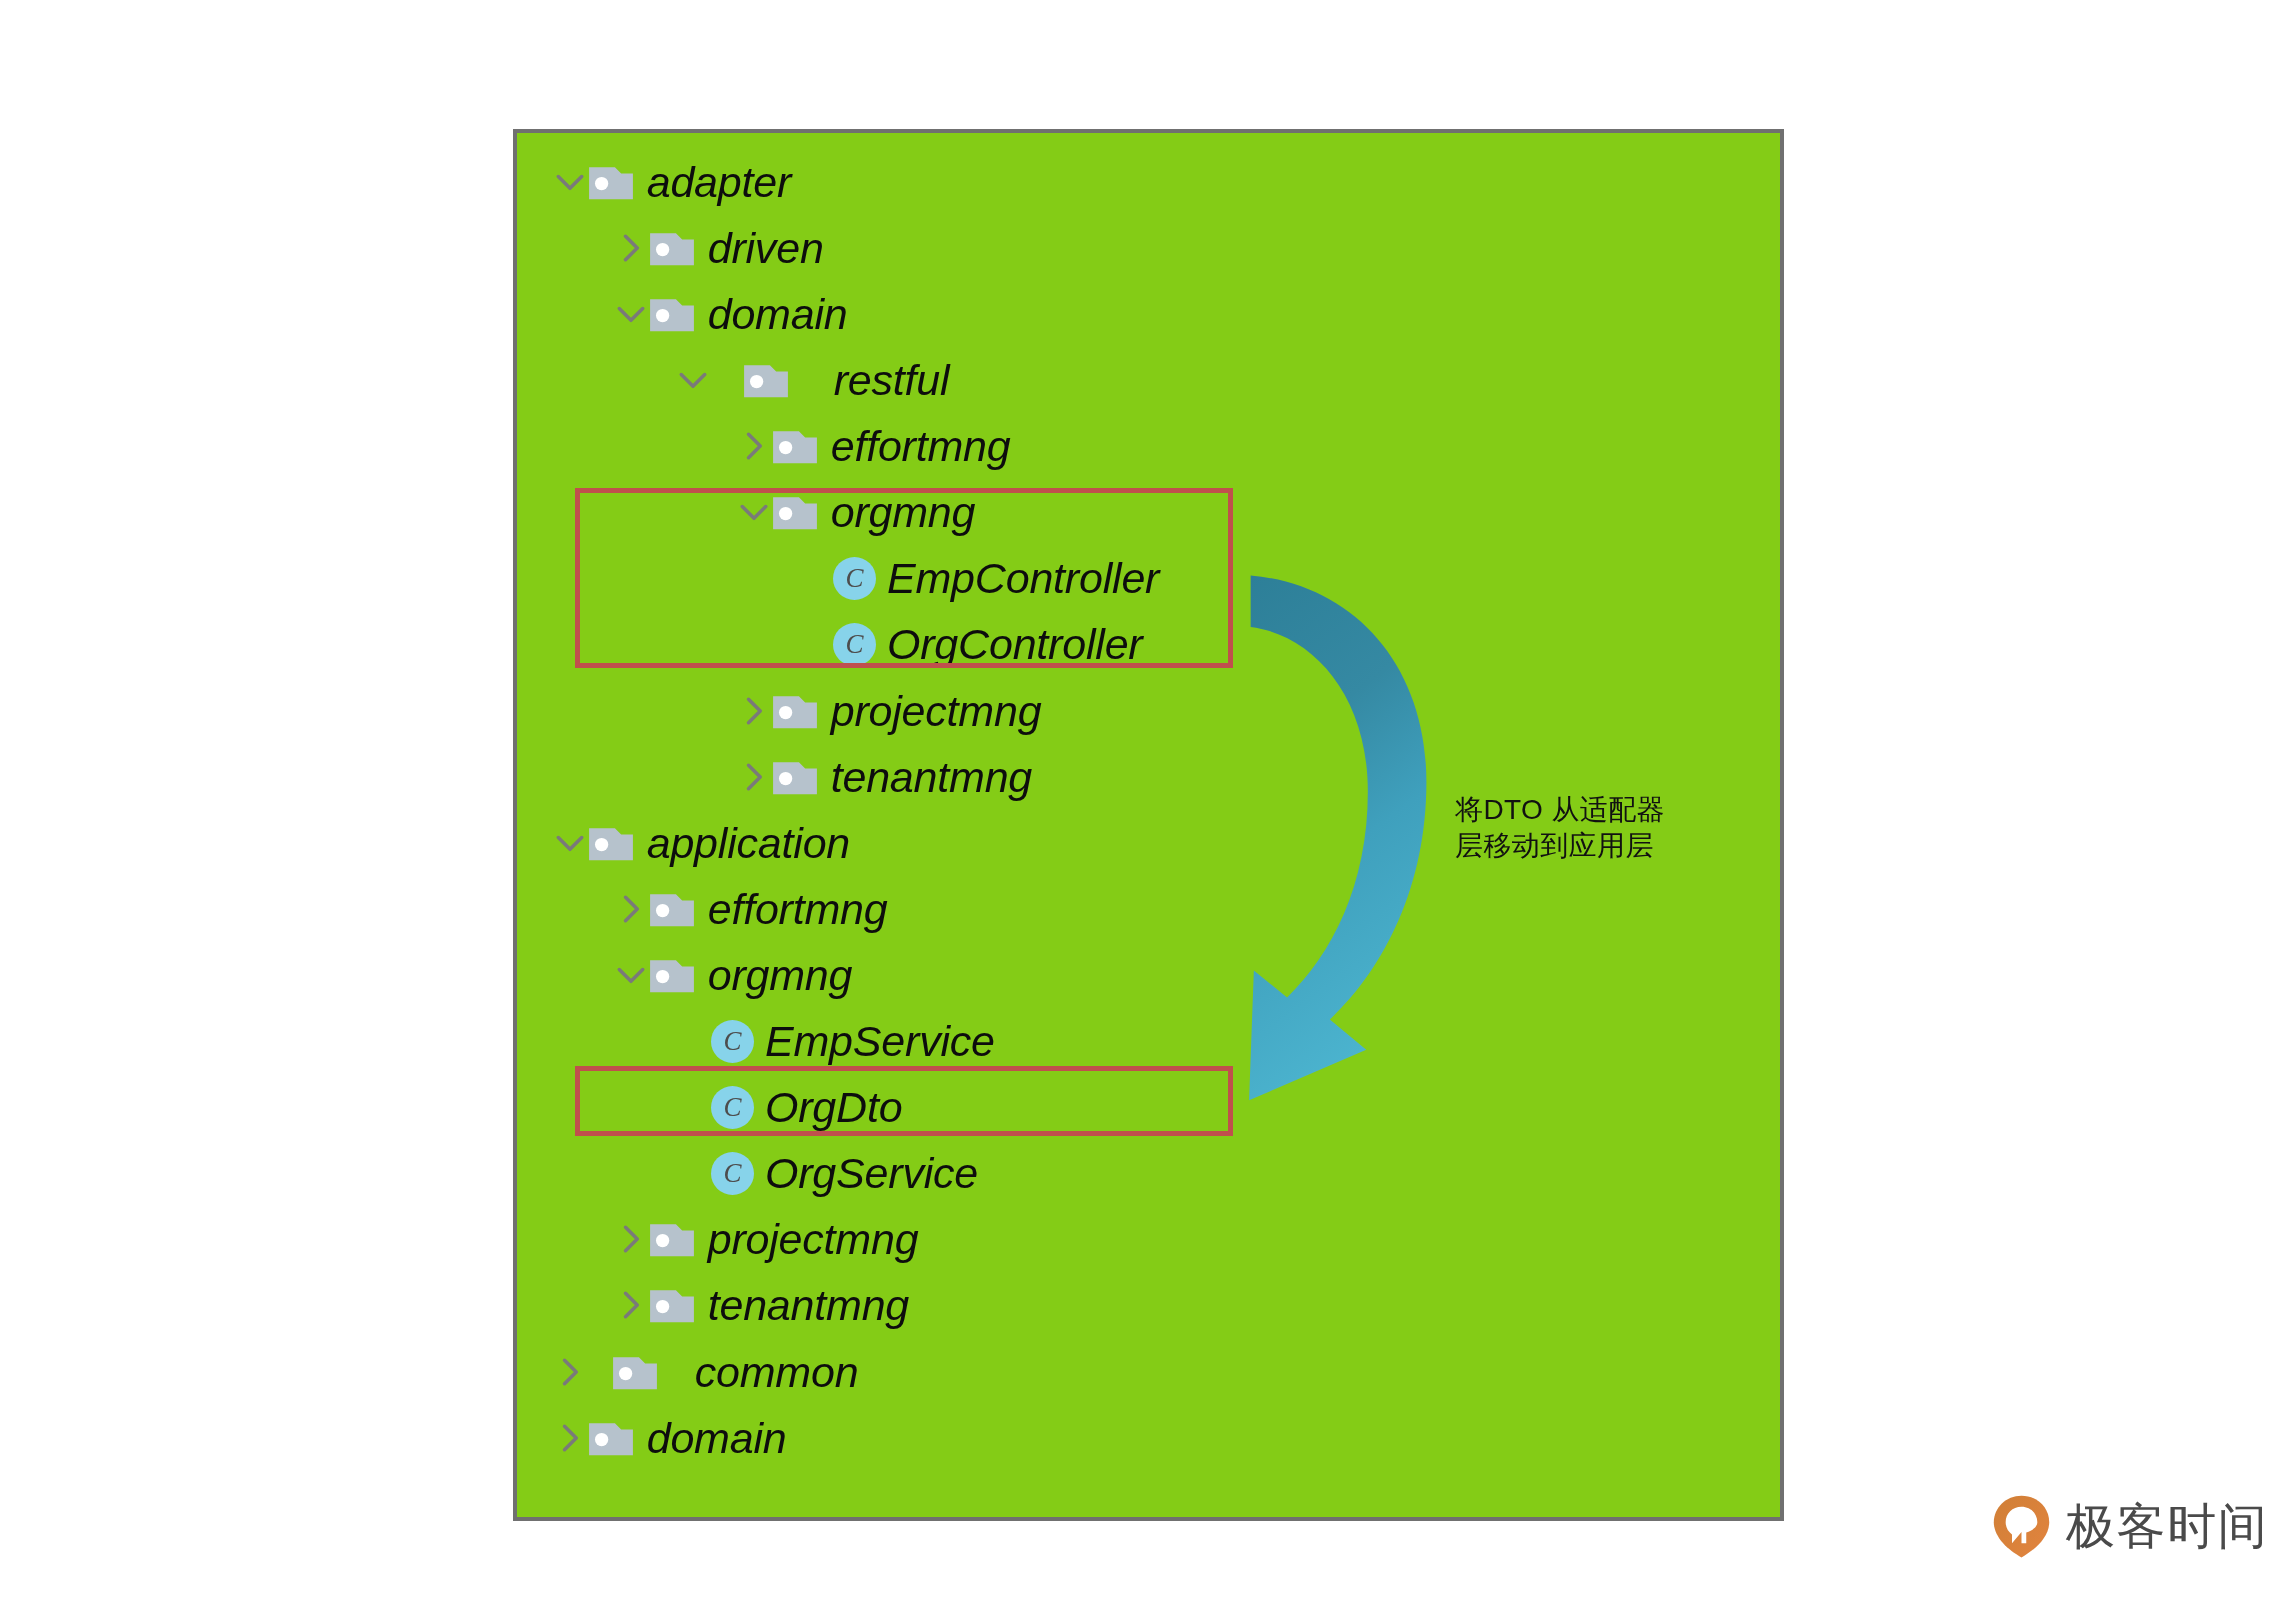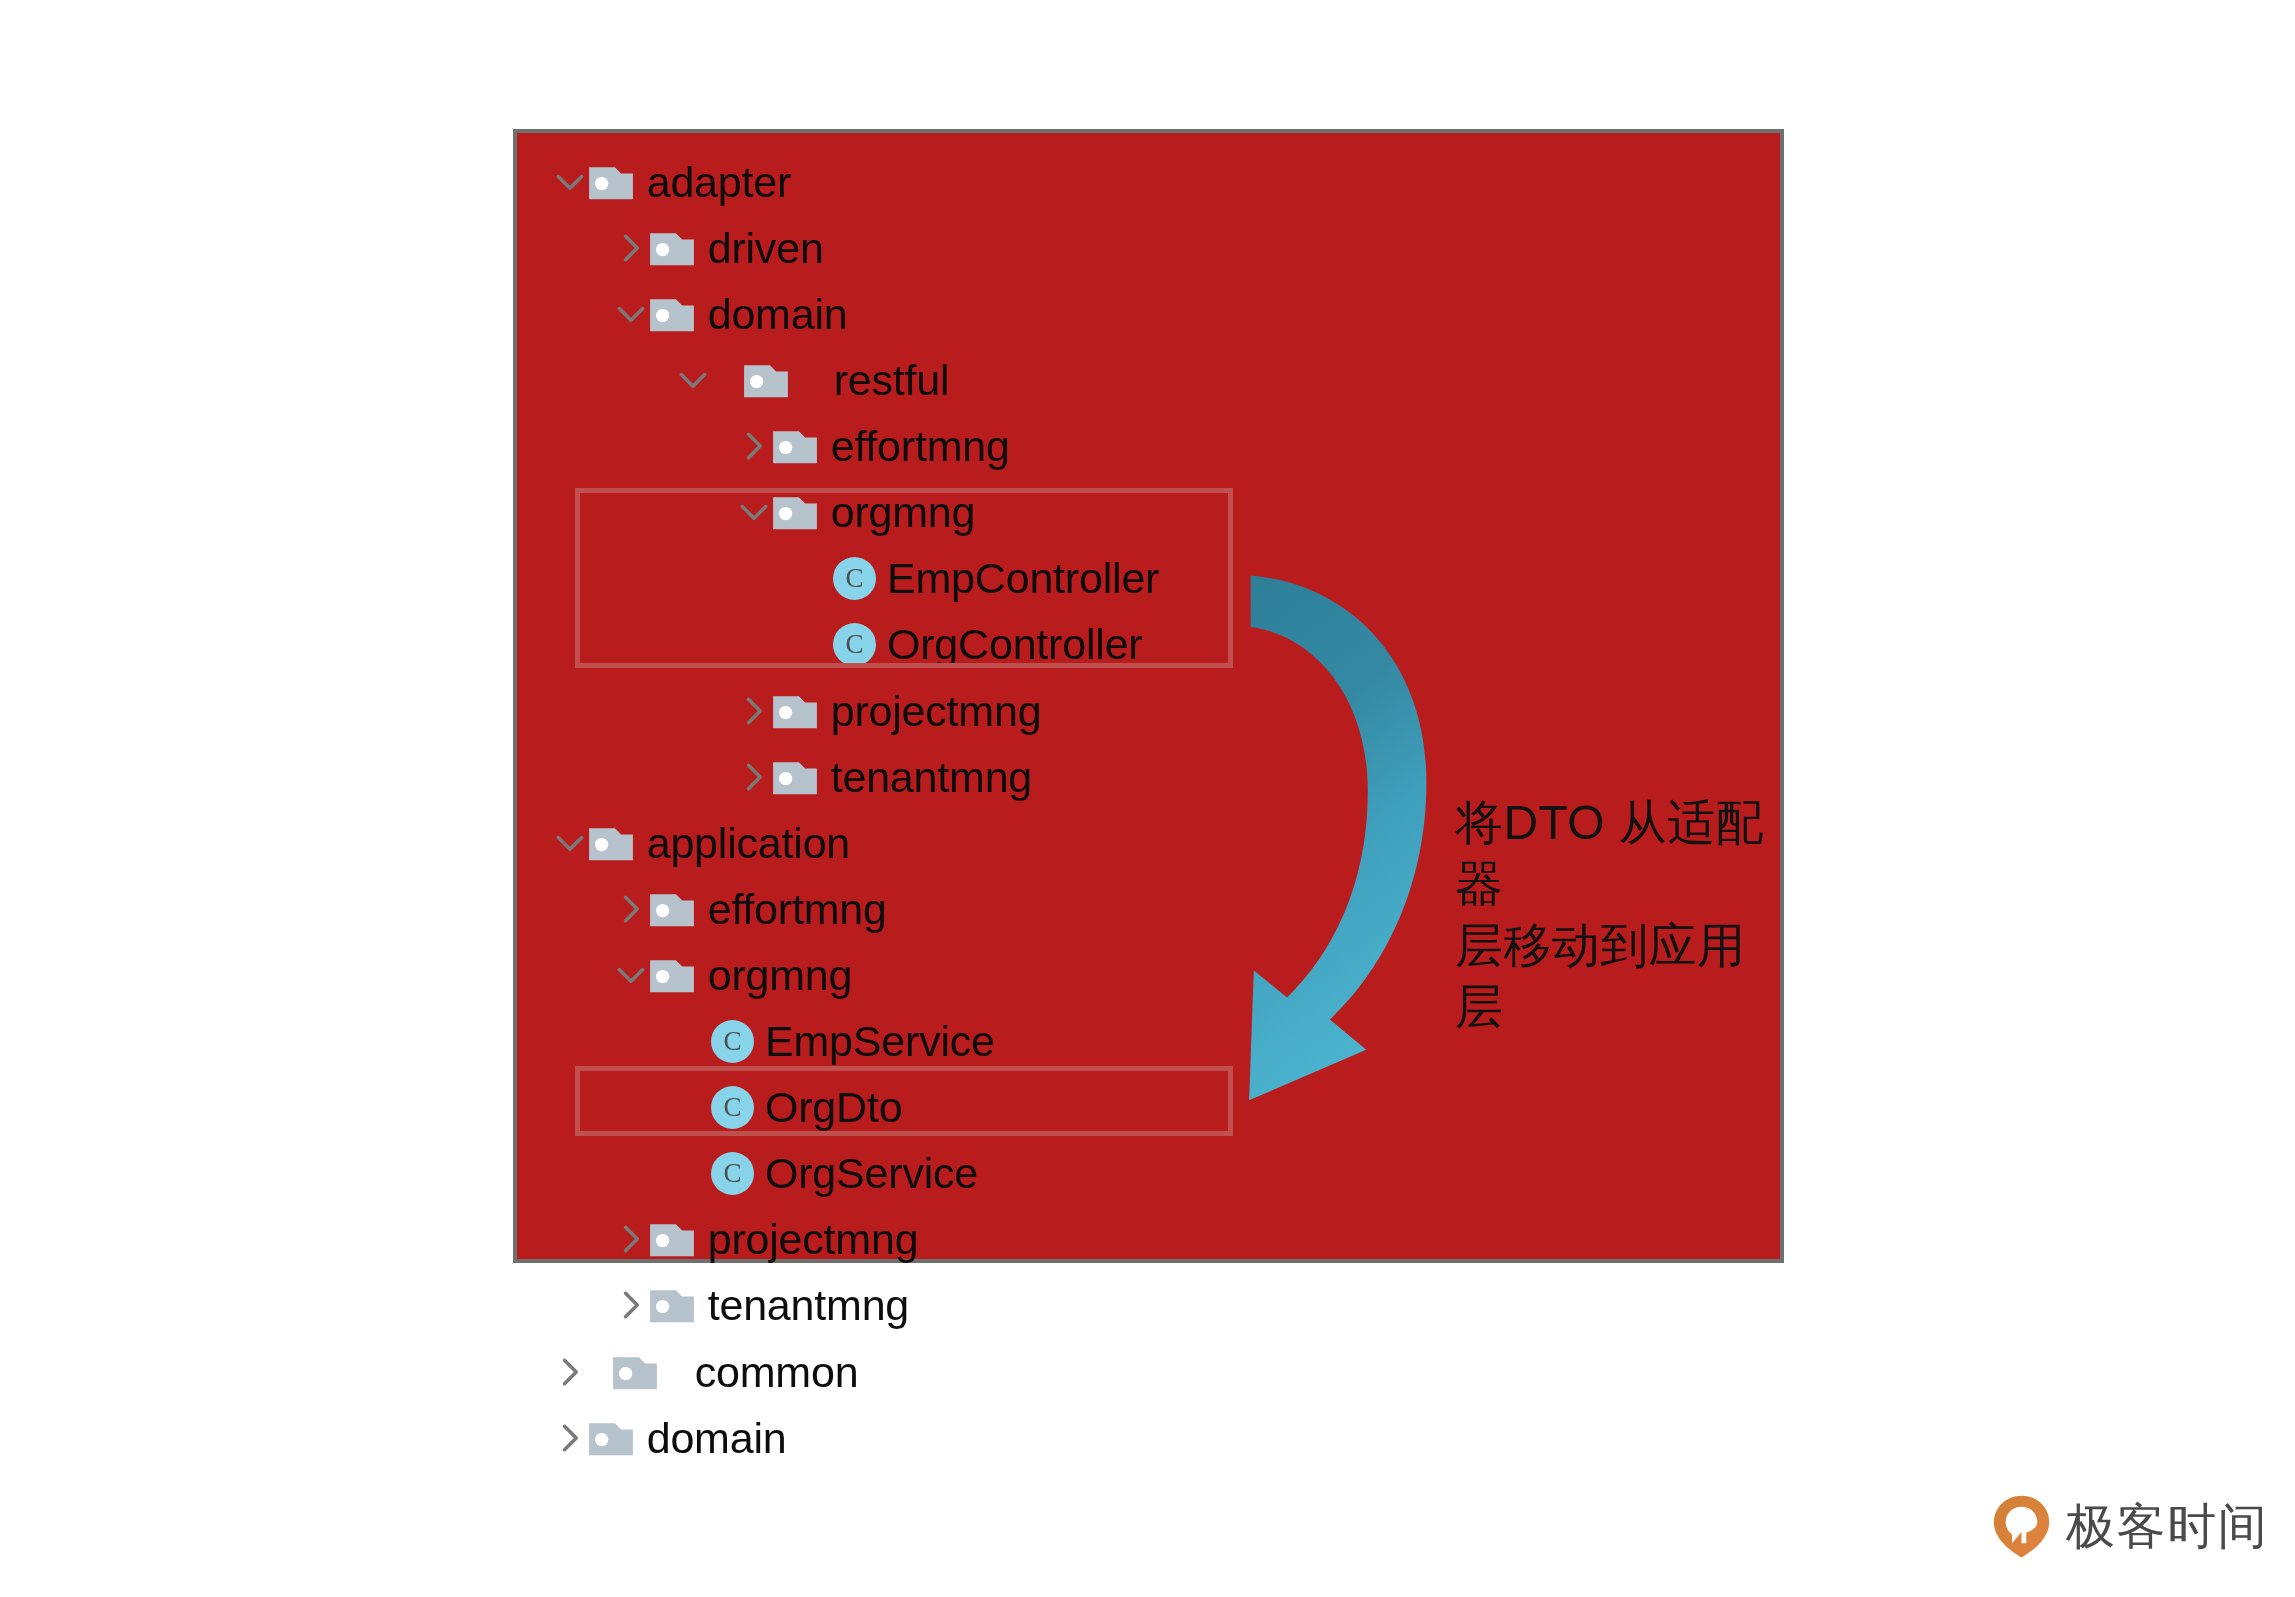--- a/index.html
+++ b/index.html
@@ -15,24 +15,25 @@
     font-family: "Liberation Sans", "DejaVu Sans", sans-serif;
     -webkit-font-smoothing: antialiased;
   }
 
   
   #tree-panel {
     position: absolute;
     left: 513px;
     top: 129px;
     width: 1271px;
-    height: 1134px;
+    height: 1392px;
     border: 4px solid #707070;
-    background: #b91c1c;
+    background: #84cc16;
     box-sizing: border-box;
+    font-style: italic;
   }
 
   
   .tree-row {
     position: absolute;
     height: 66px;
     display: flex;
     align-items: center;
     left: 0;
     white-space: nowrap;
@@ -96,21 +97,21 @@
     height: 602px;
     pointer-events: none;
   }
 
   
   #annotation {
     position: absolute;
     left: 1455px;
     top: 792px;
     width: 332px;
-    font-size: 48px;
+    font-size: 28px;
     line-height: 1.28;
     color: #111111;
     font-family: "Liberation Sans", "DejaVu Sans", sans-serif;
     letter-spacing: 0.4px;
   }
 
   
   #brand-logo {
     position: absolute;
     left: 1993px;

